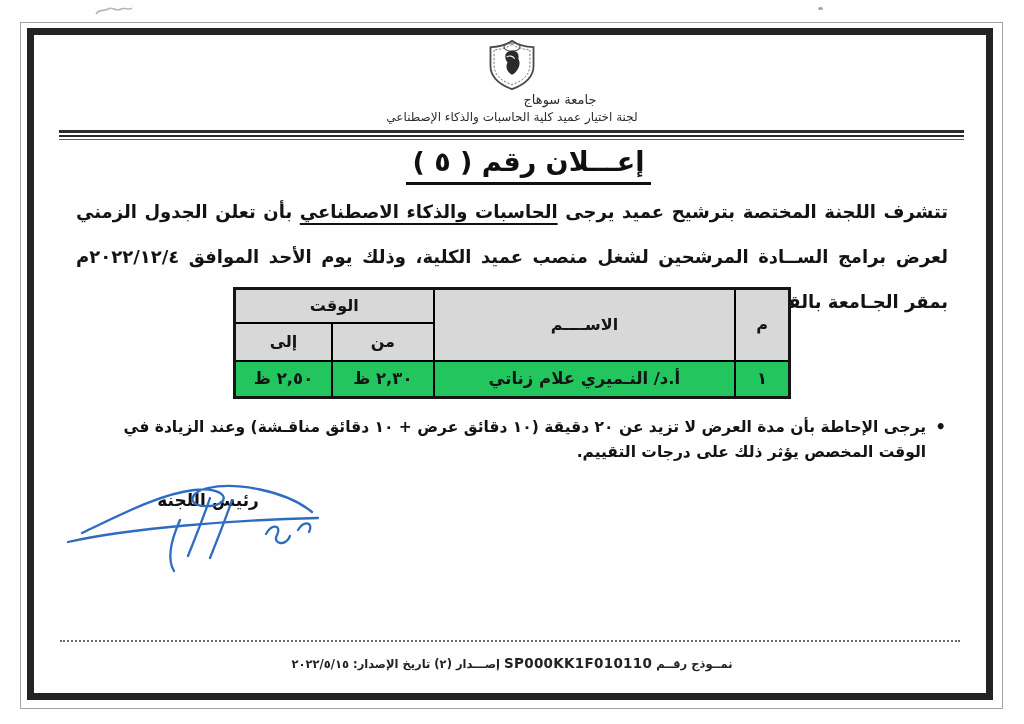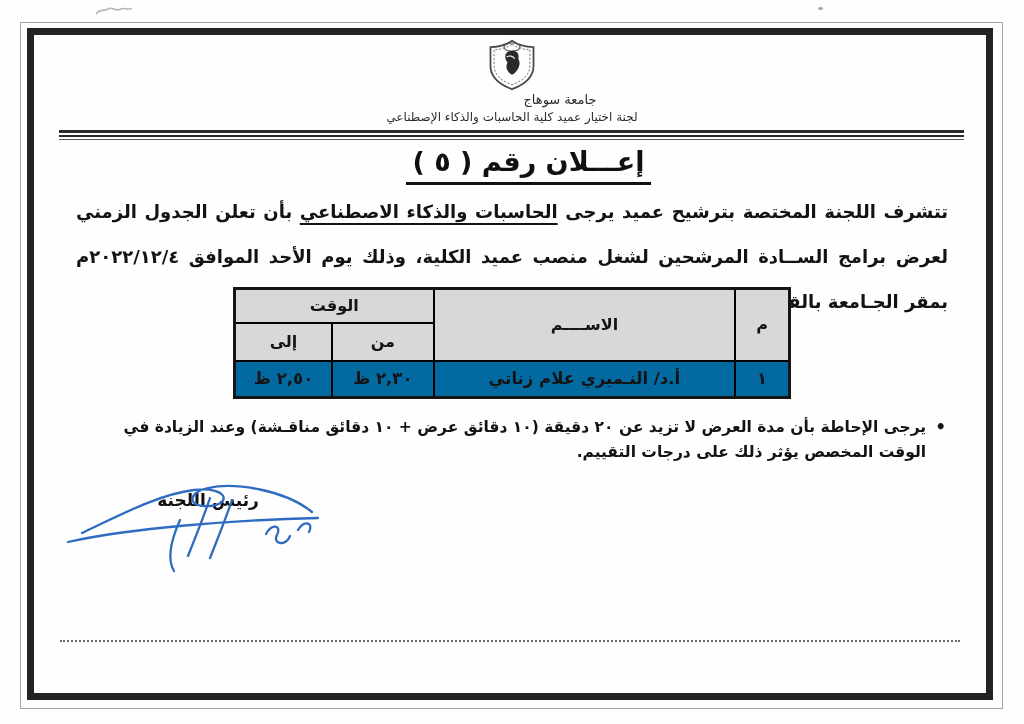--- a/index.html
+++ b/index.html
@@ -27,21 +27,21 @@
     border-bottom:3px solid #101010;padding:0 6px 5px 6px;letter-spacing:1px;margin-left:33px;}
   
   .body-par{position:absolute;top:189px;right:76px;left:76px;
     font-size:18px;font-weight:bold;line-height:45px;text-align:justify;color:#131313;}
   .body-par .u{text-decoration:underline;text-decoration-thickness:2px;text-underline-offset:5px;}
   
   table.sched{position:absolute;top:287px;left:233px;width:558px;border-collapse:collapse;
     border:3px solid #151515;table-layout:fixed;}
   table.sched th,table.sched td{border:2px solid #000000;padding:0 6px;font-weight:bold;color:#141414;}
   table.sched th{background:#d8d8d8;font-size:16px;text-align:center;}
-  table.sched td{background:#0369a1;font-size:16.5px;text-align:center;}
+  table.sched td{background:#22c55e;font-size:16.5px;text-align:center;}
   .col-num{width:54px;} .col-name{width:300px;} .col-from{width:101px;} .col-to{width:97px;}
   .row-h1{height:34px;} .row-h2{height:38px;} .row-d{height:37px;}
   td.name-cell{text-align:right;padding-right:12px;}
   
   .note{position:absolute;top:415px;right:78px;left:72px;display:flex;gap:9px;align-items:flex-start;
     font-size:15.5px;font-weight:bold;line-height:25px;color:#131313;}
   .note .bullet{font-size:17px;line-height:25px;}
   
   .sign-role{position:absolute;top:463px;left:156px;width:104px;text-align:center;
     font-size:17px;font-weight:bold;color:#101010;margin-top:27px;}
@@ -128,14 +128,15 @@
       <path d="M8,64 C70,50 175,42 258,40"></path>
       <path d="M150,20 C144,38 136,58 128,78"></path>
       <path d="M172,22 C166,40 158,60 150,80"></path>
       <path d="M206,56 C212,45 222,47 217,57 C212,66 226,69 230,58"></path>
       <path d="M238,52 C244,42 254,44 249,54"></path>
       <path d="M120,42 C112,60 106,80 114,93"></path>
     </g>
   </svg>
 
   <div class="dotted"></div>
+  <div class="footer"><span>نمــوذج رقــم </span><span class="code">SP000KK1F010110</span><span> إصـــدار (٢)   تاريخ الإصدار: ٢٠٢٢/٥/١٥</span></div>
 
 </div>
 
 </body></html>

